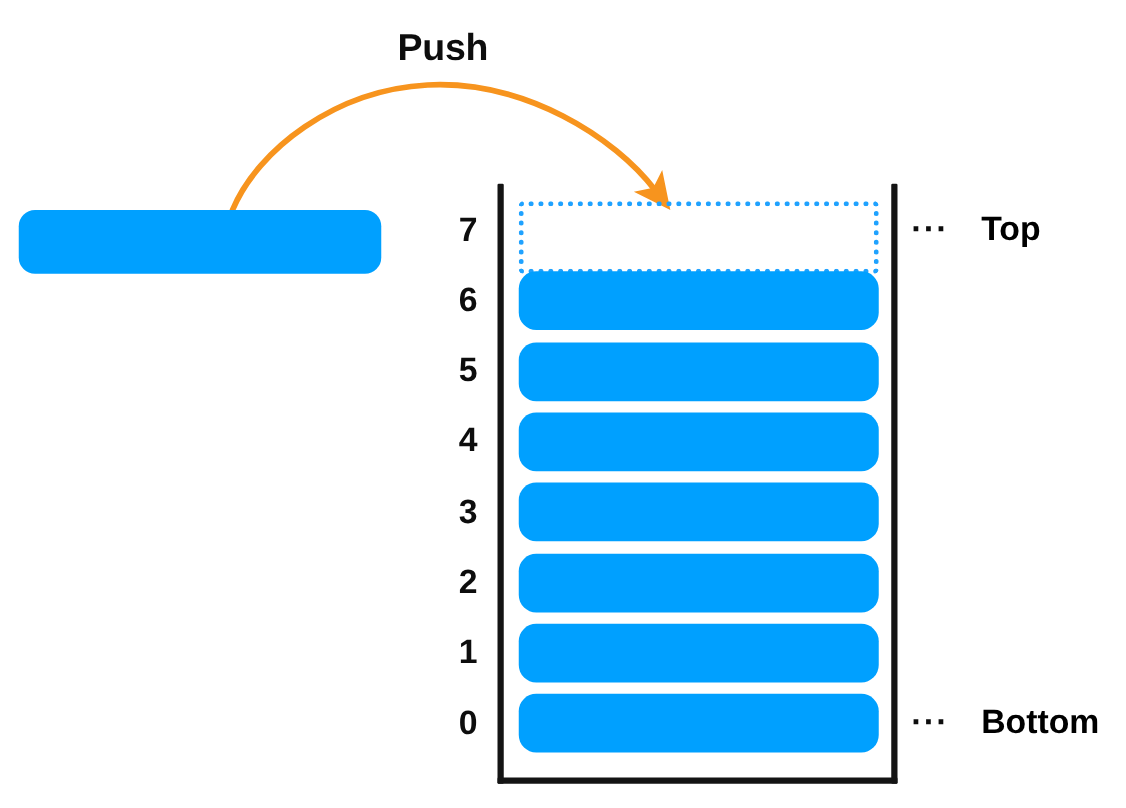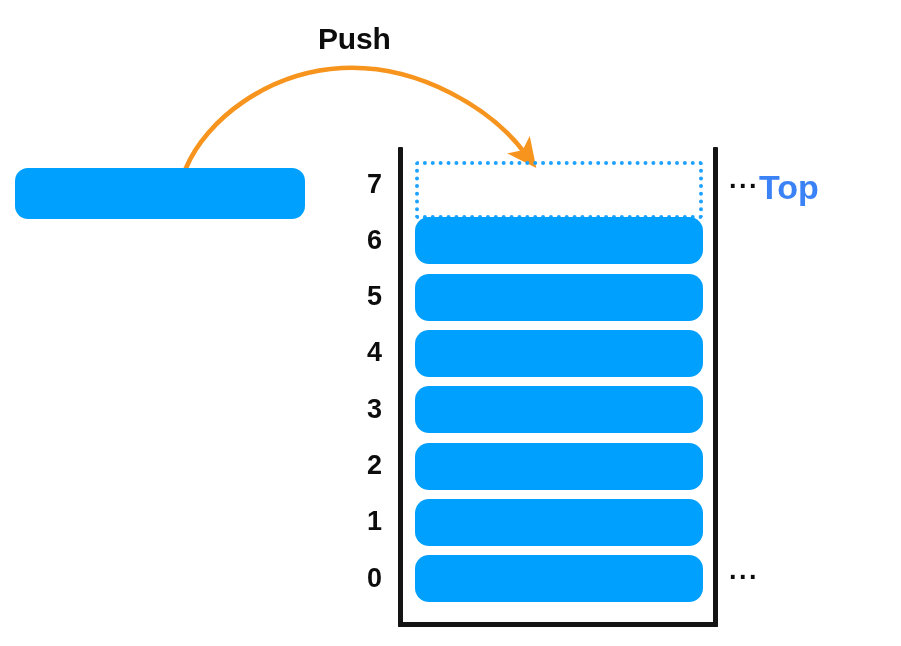--- a/index.html
+++ b/index.html
@@ -126,23 +126,24 @@
     white-space: nowrap;
   }
   .side-note .dots {
     font-size: 27px;
     font-weight: bold;
     color: #0d0d0d;
     letter-spacing: 1px;
     line-height: 1;
   }
   .side-note .note-text {
-    font-size: 34px;
-    font-weight: bold;
-    color: #3b82f6;
+    margin-left: 26px;
+    font-size: 27px;
+    font-weight: bold;
+    color: #000000;
     line-height: 1;
   }
 </style>
 </head>
 <body>
 
 <div id="stage">
 
   <svg id="arrow-layer" viewBox="0 0 901 646" xmlns="http://www.w3.org/2000/svg">
     <defs>
@@ -197,16 +198,17 @@
       <div class="slot" style="left: 415px; top: 498.8px;">
         <div class="cell"><span></span></div>
       </div>
       <div class="index-label" style="left: 348px; top: 508.3px;">1</div>
       <div class="slot" style="left: 415px; top: 555.1px;">
         <div class="cell"><span></span></div>
       </div>
       <div class="index-label" style="left: 348px; top: 564.6px;">0</div>
       <div class="side-note" style="left: 729px; top: 563.6px;">
         <span class="dots">···</span>
+        <span class="note-text">Bottom</span>
       </div>
     </div>
 
 </div>
 
 </body></html>

